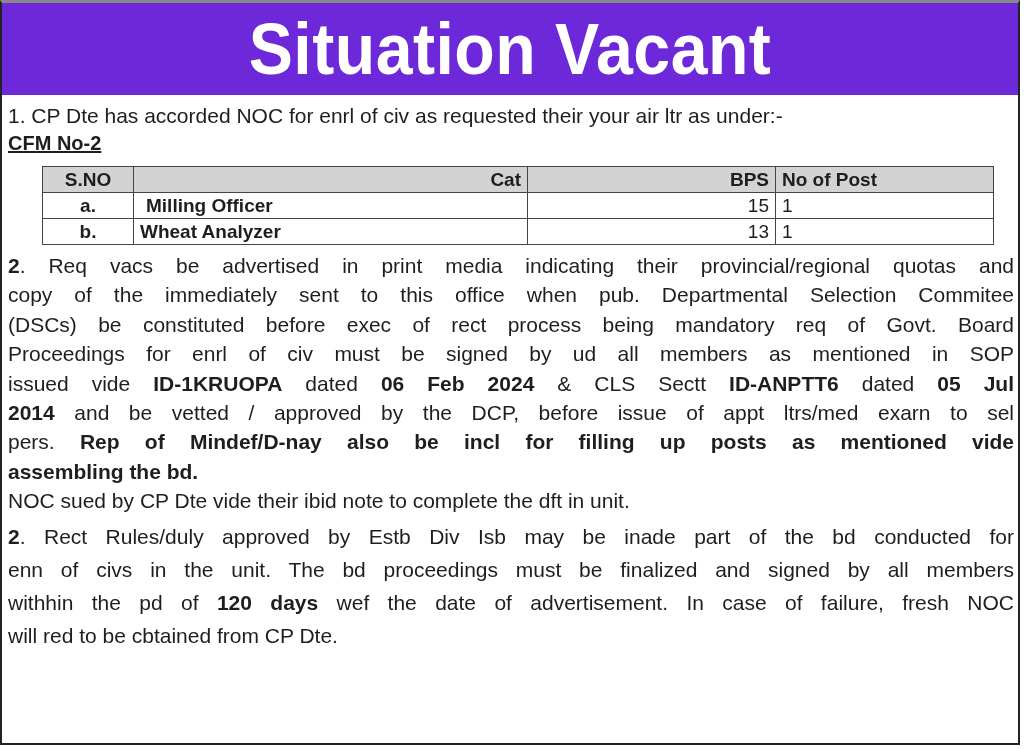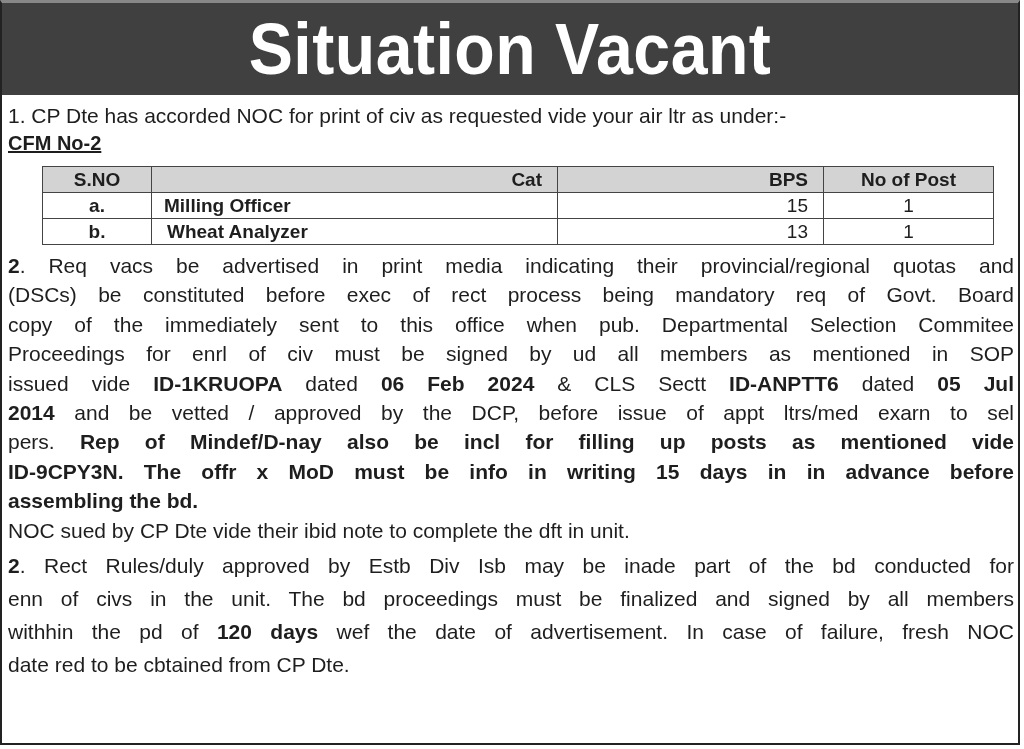--- a/index.html
+++ b/index.html
@@ -8,21 +8,21 @@
       position: absolute; left: 0; top: 0;
       width: 1020px; height: 745px;
       border: 2px solid #222;
       border-top: 3px solid #888;
       background: #fff;
       color: #1e1e1e;
       font-family: "Liberation Sans", sans-serif;
       box-sizing: border-box;
     }
     .banner {
-      height: 92px; background: #404040;
+      height: 92px; background: #6d28d9;
       display: flex; align-items: center; justify-content: center;
     }
     .banner h1 {
       margin: 0; color: #fff; font-family: "Liberation Sans", sans-serif;
       font-weight: bold; font-size: 72px; letter-spacing: 0.5px;
       transform: scaleX(0.92);
     }
     .body { padding: 0 4px 0 6px; }
     .line {
       font-size: 21px; line-height: 29px; white-space: nowrap;
@@ -30,44 +30,44 @@
     }
     .just { text-align: justify; text-align-last: justify; white-space: normal; }
     .p1 { margin-top: 6px; }
     .cfm { font-weight: bold; text-decoration: underline; font-size: 20px; line-height: 26px; }
     b { font-weight: bold; }
     table.posts {
       margin: 10px 0 0 34px; border-collapse: collapse;
       width: 952px; font-size: 19px;
     }
     table.posts th, table.posts td {
-      border: 1.5px solid #444; height: 25px; padding: 0 15px; line-height: 25px;
+      border: 1.5px solid #444; height: 25px; padding: 0 6px; line-height: 25px;
     }
     table.posts th { background: #d3d3d3; font-weight: bold; }
     table.posts td { font-weight: normal; }
     .c-sno { width: 78px; text-align: center; }
     .c-cat { width: 375px; text-align: left; }
     .c-bps { width: 235px; text-align: right; }
-    .c-post { text-align: center; }
+    .c-post { text-align: left; }
     td.cat-cell { font-weight: bold !important; }
     .para { margin-top: 6px; }
     .para .line { line-height: 29.4px; }
   </style>
 </head>
 <body>
 
 <div class="ad">
   <div class="banner">
     <h1>Situation Vacant</h1>
   </div>
 
   <div class="body">
     <div class="line p1">
       <span>1.</span>
-      <span>CP Dte has accorded NOC for print of civ as requested vide your air ltr as under:-</span>
+      <span>CP Dte has accorded NOC for enrl of civ as requested their your air ltr as under:-</span>
     </div>
     <div class="cfm">CFM No-2</div>
 
     <table class="posts">
       <thead>
         <tr>
           <th class="c-sno">S.NO</th>
           <th class="c-cat" style="text-align:right">Cat</th>
           <th class="c-bps">BPS</th>
           <th class="c-post">No of Post</th>
@@ -84,34 +84,33 @@
           <td class="c-sno" style="font-weight:bold">b.</td>
           <td class="c-cat cat-cell">Wheat Analyzer</td>
           <td class="c-bps">13</td>
           <td class="c-post">1</td>
         </tr>
       </tbody>
     </table>
 
     <div class="para">
       <div class="line just"><b>2</b><span>. Req vacs be advertised in print media indicating their provincial/regional quotas and</span></div>
+      <div class="line just"><span>copy of the immediately sent to this office when pub. Departmental Selection  Commitee</span></div>
       <div class="line just"><span>(DSCs) be constituted before exec of rect process being mandatory  req of Govt. Board</span></div>
-      <div class="line just"><span>copy of the immediately sent to this office when pub. Departmental Selection  Commitee</span></div>
       <div class="line just"><span>Proceedings for enrl of civ must be signed by ud all members as mentioned in SOP</span></div>
       <div class="line just"><span>issued vide </span><b>ID-1KRUOPA</b><span> dated </span><b>06 Feb 2024</b><span> &amp; CLS Sectt </span><b>ID-ANPTT6</b><span> dated </span><b>05 Jul</b></div>
       <div class="line just"><b>2014</b><span> and be vetted / approved by the DCP, before issue of appt ltrs/med exarn to sel</span></div>
       <div class="line just"><span>pers. </span><b>Rep of Mindef/D-nay also be incl for filling up posts as mentioned vide</b></div>
-      <div class="line just"><b>ID-9CPY3N. The offr x MoD must be info in writing 15 days in in advance before</b></div>
       <div class="line"><b>assembling the bd.</b></div>
     </div>
 
     <div class="para" style="margin-top:0">
       <div class="line"><span>NOC sued by CP Dte vide their ibid note to complete the dft in unit.</span></div>
     </div>
 
     <div class="para" style="margin-top:4px">
       <div class="line just" style="line-height:33px"><b>2</b><span>. Rect Rules/duly approved by Estb Div Isb may be inade part of the bd conducted for</span></div>
       <div class="line just" style="line-height:33px"><span>enn of civs in the unit. The bd proceedings must be finalized and signed by all members</span></div>
       <div class="line just" style="line-height:33px"><span>withhin the pd of </span><b>120 days</b><span> wef  the date of advertisement. In case of failure, fresh NOC</span></div>
-      <div class="line" style="line-height:33px"><span>date red to be cbtained from CP Dte.</span></div>
+      <div class="line" style="line-height:33px"><span>will red to be cbtained from CP Dte.</span></div>
     </div>
   </div>
 </div>
 
 </body></html>

